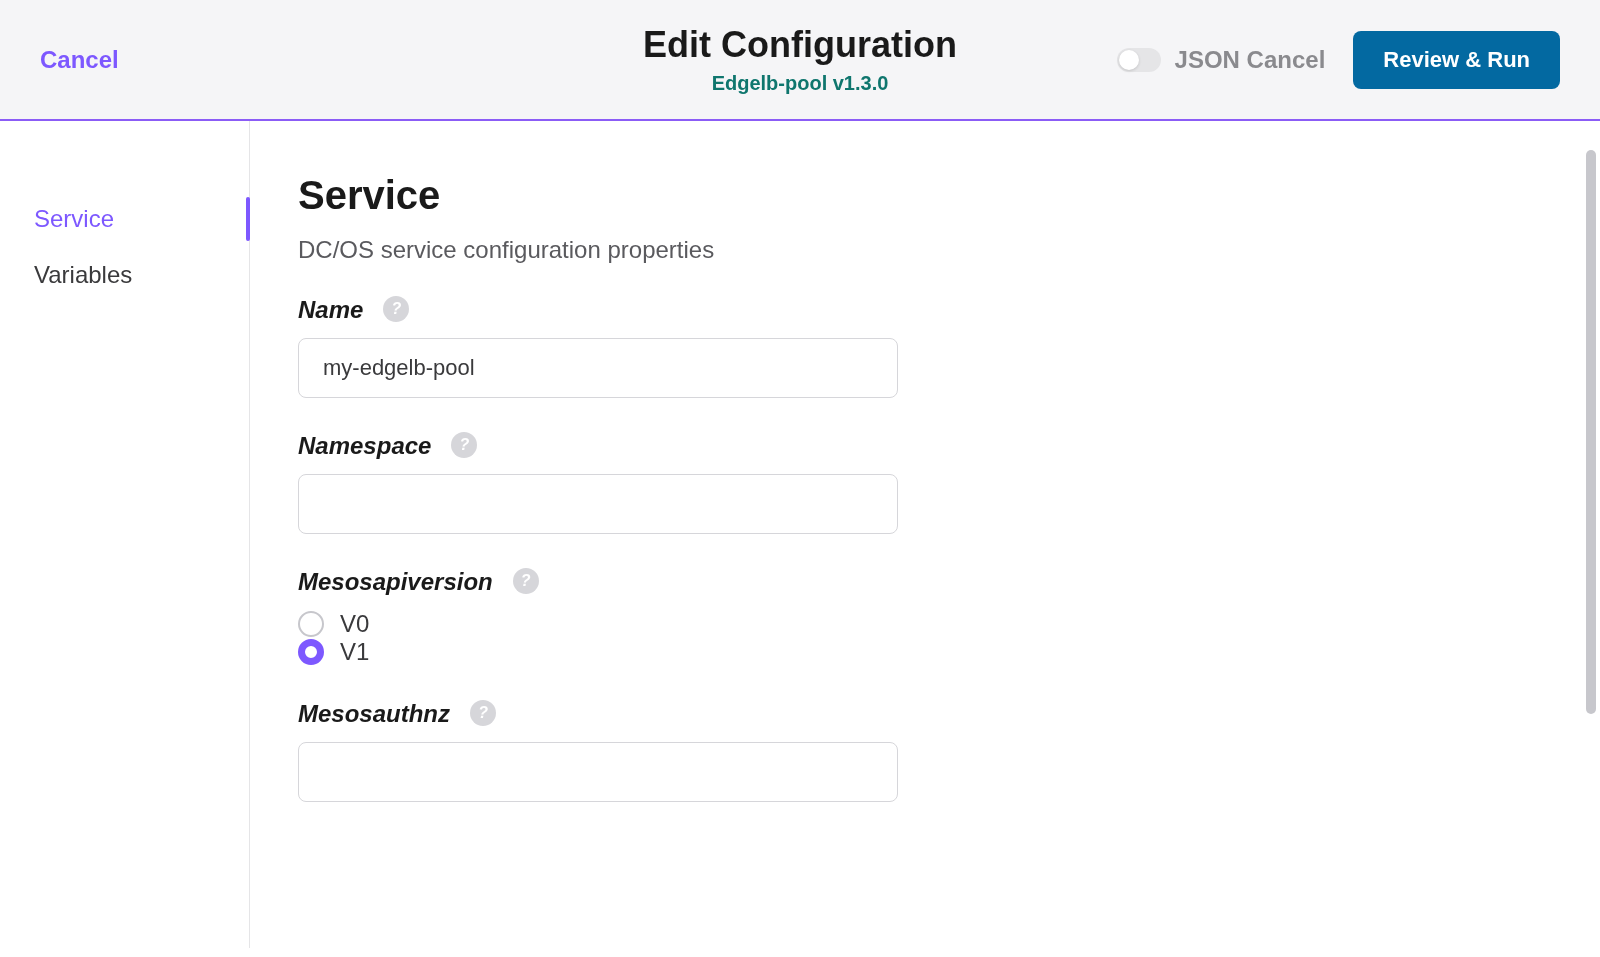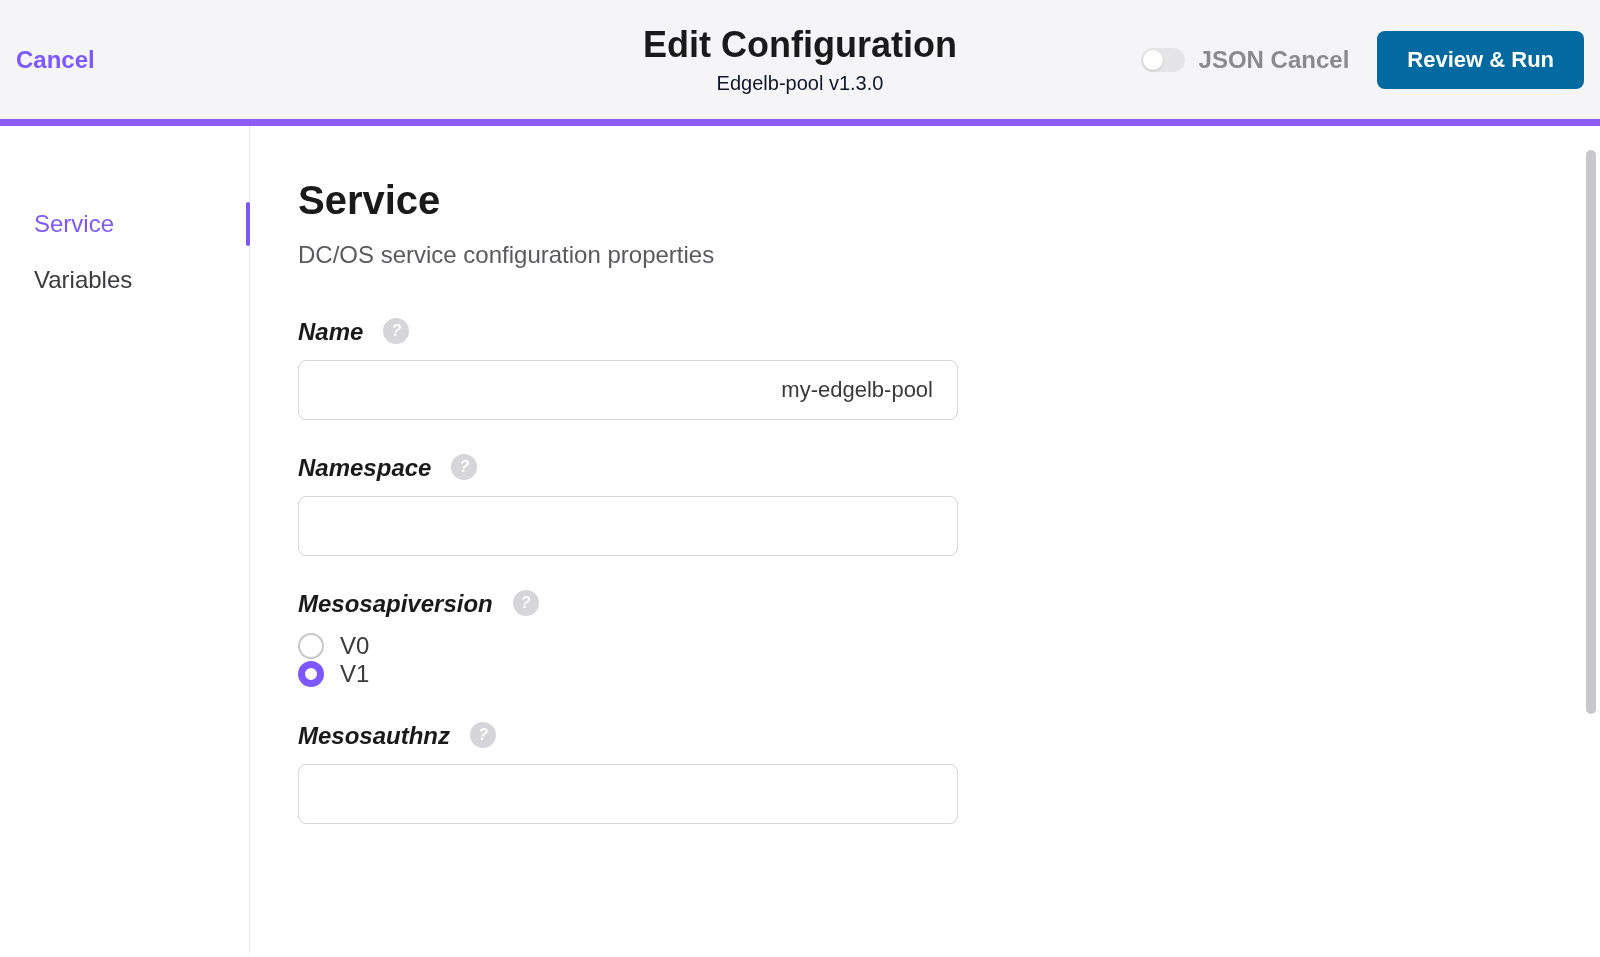--- a/index.html
+++ b/index.html
@@ -7,22 +7,22 @@
       margin: 0;
       padding: 0;
     }
     body {
       font-family: -apple-system, BlinkMacSystemFont, "Segoe UI", Helvetica, Arial, sans-serif;
       background: #ffffff;
       color: #1a1a1a;
     }
     .header {
       background: #f5f5f7;
-      border-bottom: 7px solid #8b5cf6;
-      padding: 24px 16px;
+      border-bottom: 2px solid #8b5cf6;
+      padding: 24px 40px;
       display: flex;
       align-items: center;
       justify-content: space-between;
     }
     .header-left {
       flex: 1;
     }
     .header-center {
       flex: 1;
       text-align: center;
@@ -41,22 +41,22 @@
       cursor: pointer;
     }
     .header-title {
       font-size: 36px;
       font-weight: 700;
       color: #1a1a1a;
       margin-bottom: 6px;
     }
     .header-subtitle {
       font-size: 20px;
-      color: #0f172a;
-      font-weight: 400;
+      color: #0f766e;
+      font-weight: 700;
     }
     .toggle-group {
       display: flex;
       align-items: center;
       gap: 14px;
     }
     .toggle-switch {
       width: 44px;
       height: 24px;
       background: #e5e5e7;
@@ -126,21 +126,21 @@
     }
     .section-title {
       font-size: 40px;
       font-weight: 800;
       color: #1a1a1a;
       margin-bottom: 18px;
     }
     .section-desc {
       font-size: 24px;
       color: #5a5a5e;
-      margin-bottom: 49px;
+      margin-bottom: 32px;
     }
     .form-group {
       margin-bottom: 34px;
     }
     .form-label-row {
       display: flex;
       gap: 20px;
       margin-bottom: 14px;
       font-style: italic;
     }
@@ -158,29 +158,28 @@
       align-items: center;
       justify-content: center;
       cursor: pointer;
     }
     .help-icon-q {
       color: #ffffff;
       font-weight: 700;
       font-size: 16px;
     }
     .form-input {
-      width: 660px;
+      width: 600px;
       font-size: 22px;
       padding: 16px 24px;
       border: 1px solid #d6d6da;
       border-radius: 8px;
       color: #3a3a3c;
       outline: none;
       background: #fff;
-      text-align: right;
     }
     .radio-group {
       display: flex;
       flex-direction: column;
       margin-top: 4px;
     }
     .radio-option {
       display: flex;
       align-items: center;
       gap: 16px;

